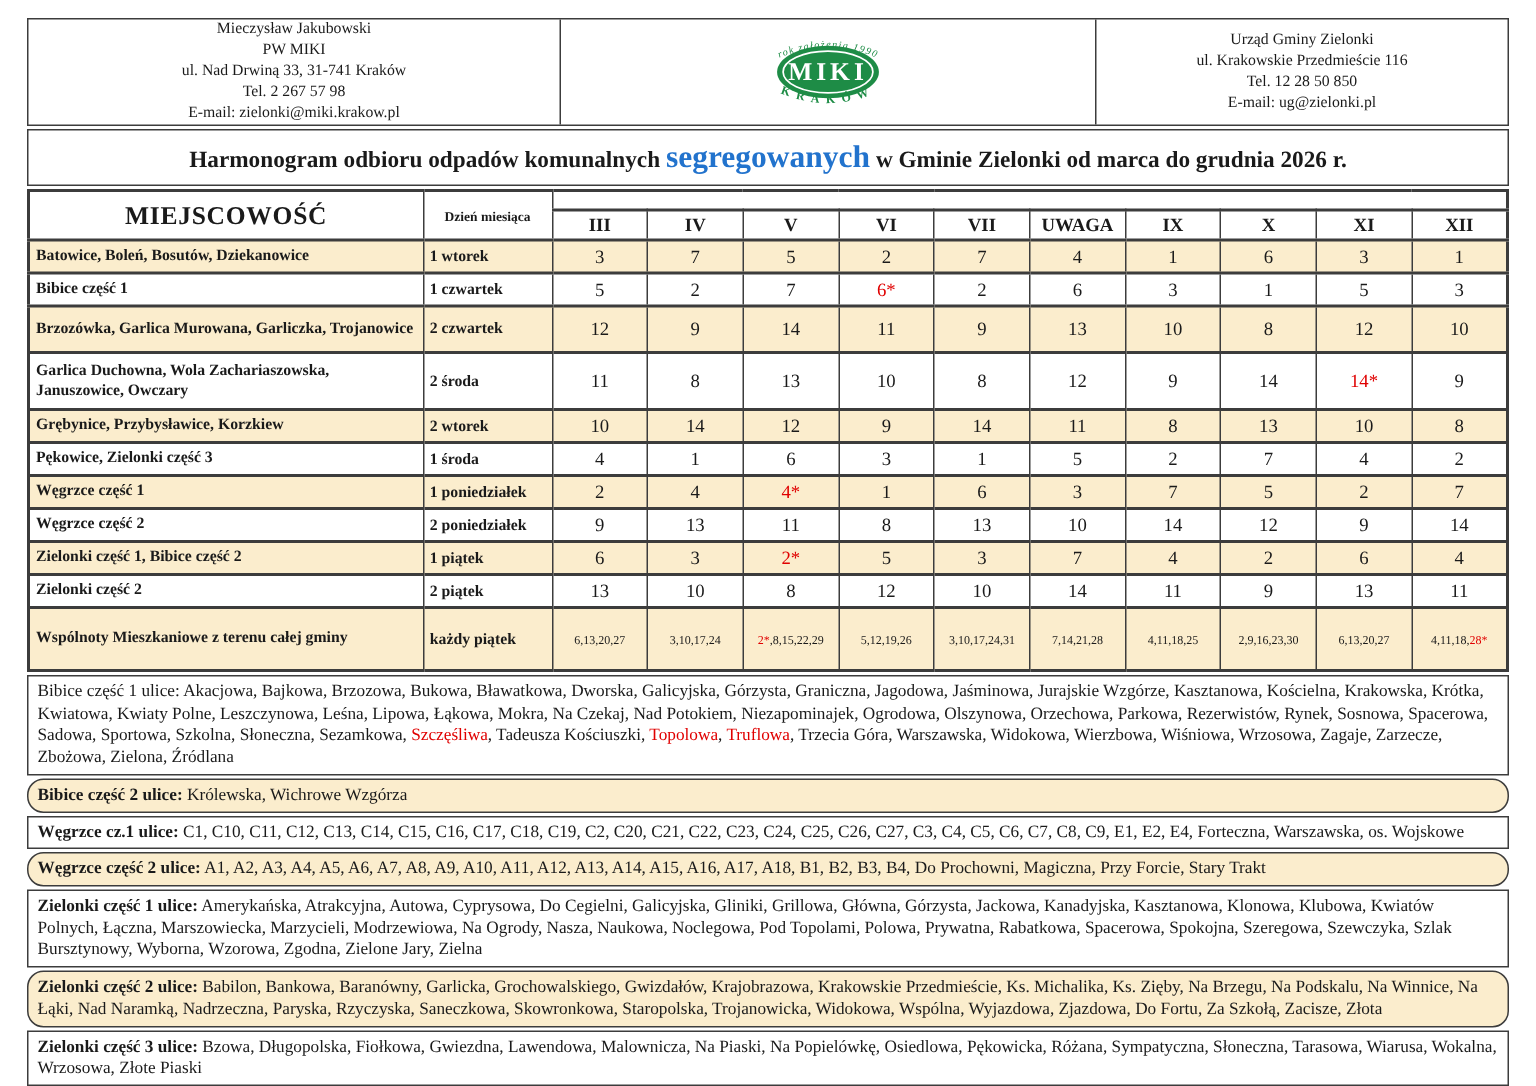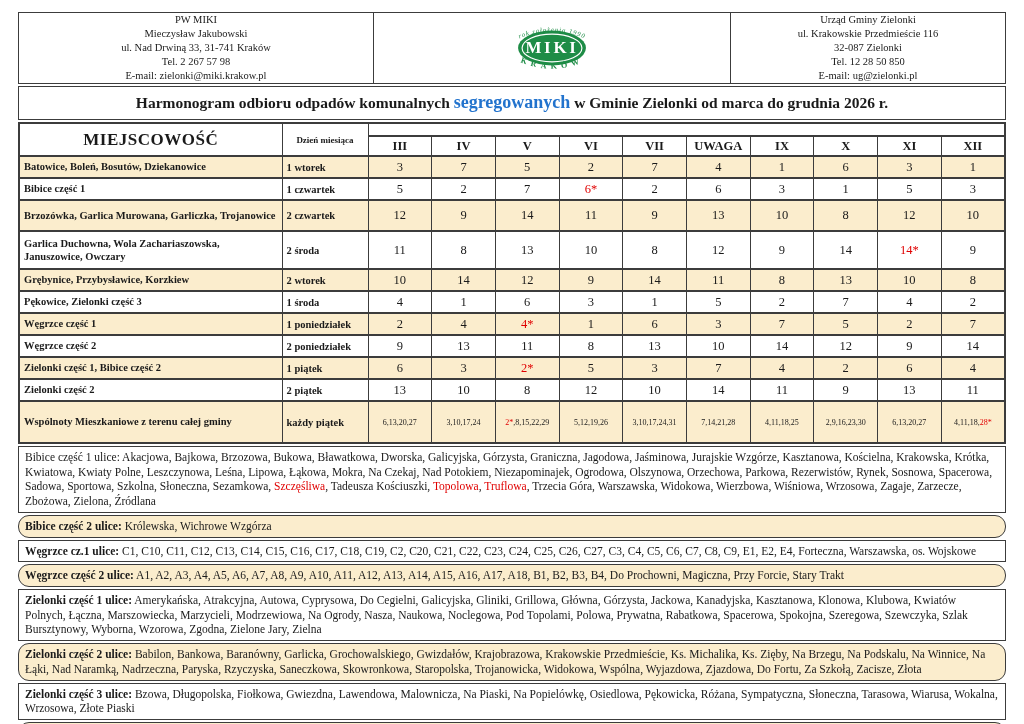--- a/index.html
+++ b/index.html
@@ -21,21 +21,21 @@
   .logo{width:134px; height:60px;}
   .lg-fill{fill:var(--green);}
   .lg-ring{fill:none; stroke:#fff; stroke-width:1.3;}
   .lg-arc{font-size:7.5px; fill:var(--green); letter-spacing:1px; font-style:italic;}
   .lg-miki{font-size:19px; font-weight:bold; fill:#fff; letter-spacing:3px;}
   .lg-krakow{font-size:9px; font-weight:bold; fill:var(--green); letter-spacing:5px;}
 
   
   .title-bar{border:1.5px solid var(--line); margin-top:2px; text-align:center;
              padding:5px 4px 6px 4px; font-size:15.5px; font-weight:bold;}
-  .title-bar .hl{color:var(--blue); font-size:18px;}
+  .title-bar .hl{color:var(--blue); font-size:21px;}
 
   
   table.schedule{width:100%; border-collapse:collapse; margin-top:2px; table-layout:fixed;}
   table.schedule th, table.schedule td{border:1px solid var(--line);
       border-top-width:2px; border-bottom-width:2px; vertical-align:middle;}
   table.schedule{border:2px solid var(--line);}
   th.loc-h{font-size:17px; font-weight:bold; letter-spacing:.5px;}
   th.day-h{font-size:9px; font-weight:bold; padding:0 2px;}
   th.month{font-size:12.5px; font-weight:bold; height:20px;margin-top:24px;}
   th.spacer{height:13px;}
@@ -58,43 +58,42 @@
   .notice{font-size:11.5px;}
   .notice .b{font-weight:bold;}
 </style>
 </head>
 <body>
 
 <div class="page">
 
   <div class="letterhead">
     <div class="lh-cell lh-left">
+      <div>Mieczysław Jakubowski</div>
       <div>PW MIKI</div>
-      <div>Mieczysław Jakubowski</div>
       <div>ul. Nad Drwiną 33, 31-741 Kraków</div>
       <div>Tel. 2 267 57 98</div>
       <div>E-mail: zielonki@miki.krakow.pl</div>
     </div>
     <div class="lh-cell lh-center">
       <svg class="logo" viewBox="0 0 150 66" aria-hidden="true">
         <defs>
           <path id="arcTop" d="M 28 28 A 90 90 0 0 1 122 28" fill="none"></path>
           <path id="arcBot" d="M 30 44 A 90 90 0 0 0 120 44" fill="none"></path>
         </defs>
         <ellipse class="lg-fill" cx="75" cy="33" rx="38" ry="19.5"></ellipse>
         <ellipse class="lg-ring" cx="75" cy="33" rx="33.5" ry="15.5"></ellipse>
         <text class="lg-arc"><textPath href="#arcTop" startOffset="50%" text-anchor="middle">rok założenia 1990</textPath></text>
         <text class="lg-miki" x="75" y="39" text-anchor="middle">MIKI</text>
         <text class="lg-krakow"><textPath href="#arcBot" startOffset="50%" text-anchor="middle">KRAKÓW</textPath></text>
       </svg>
     </div>
     <div class="lh-cell lh-right">
       <div>Urząd Gminy Zielonki</div>
       <div>ul. Krakowskie Przedmieście 116</div>
-      <div>32-087 Zielonki</div>
       <div>Tel. 12 28 50 850</div>
       <div>E-mail: ug@zielonki.pl</div>
     </div>
   </div>
 
   <div class="title-bar">
     <span>Harmonogram odbioru odpadów komunalnych</span>
     <span class="hl">segregowanych</span>
     <span>w Gminie Zielonki od marca do grudnia 2026 r.</span>
   </div>

